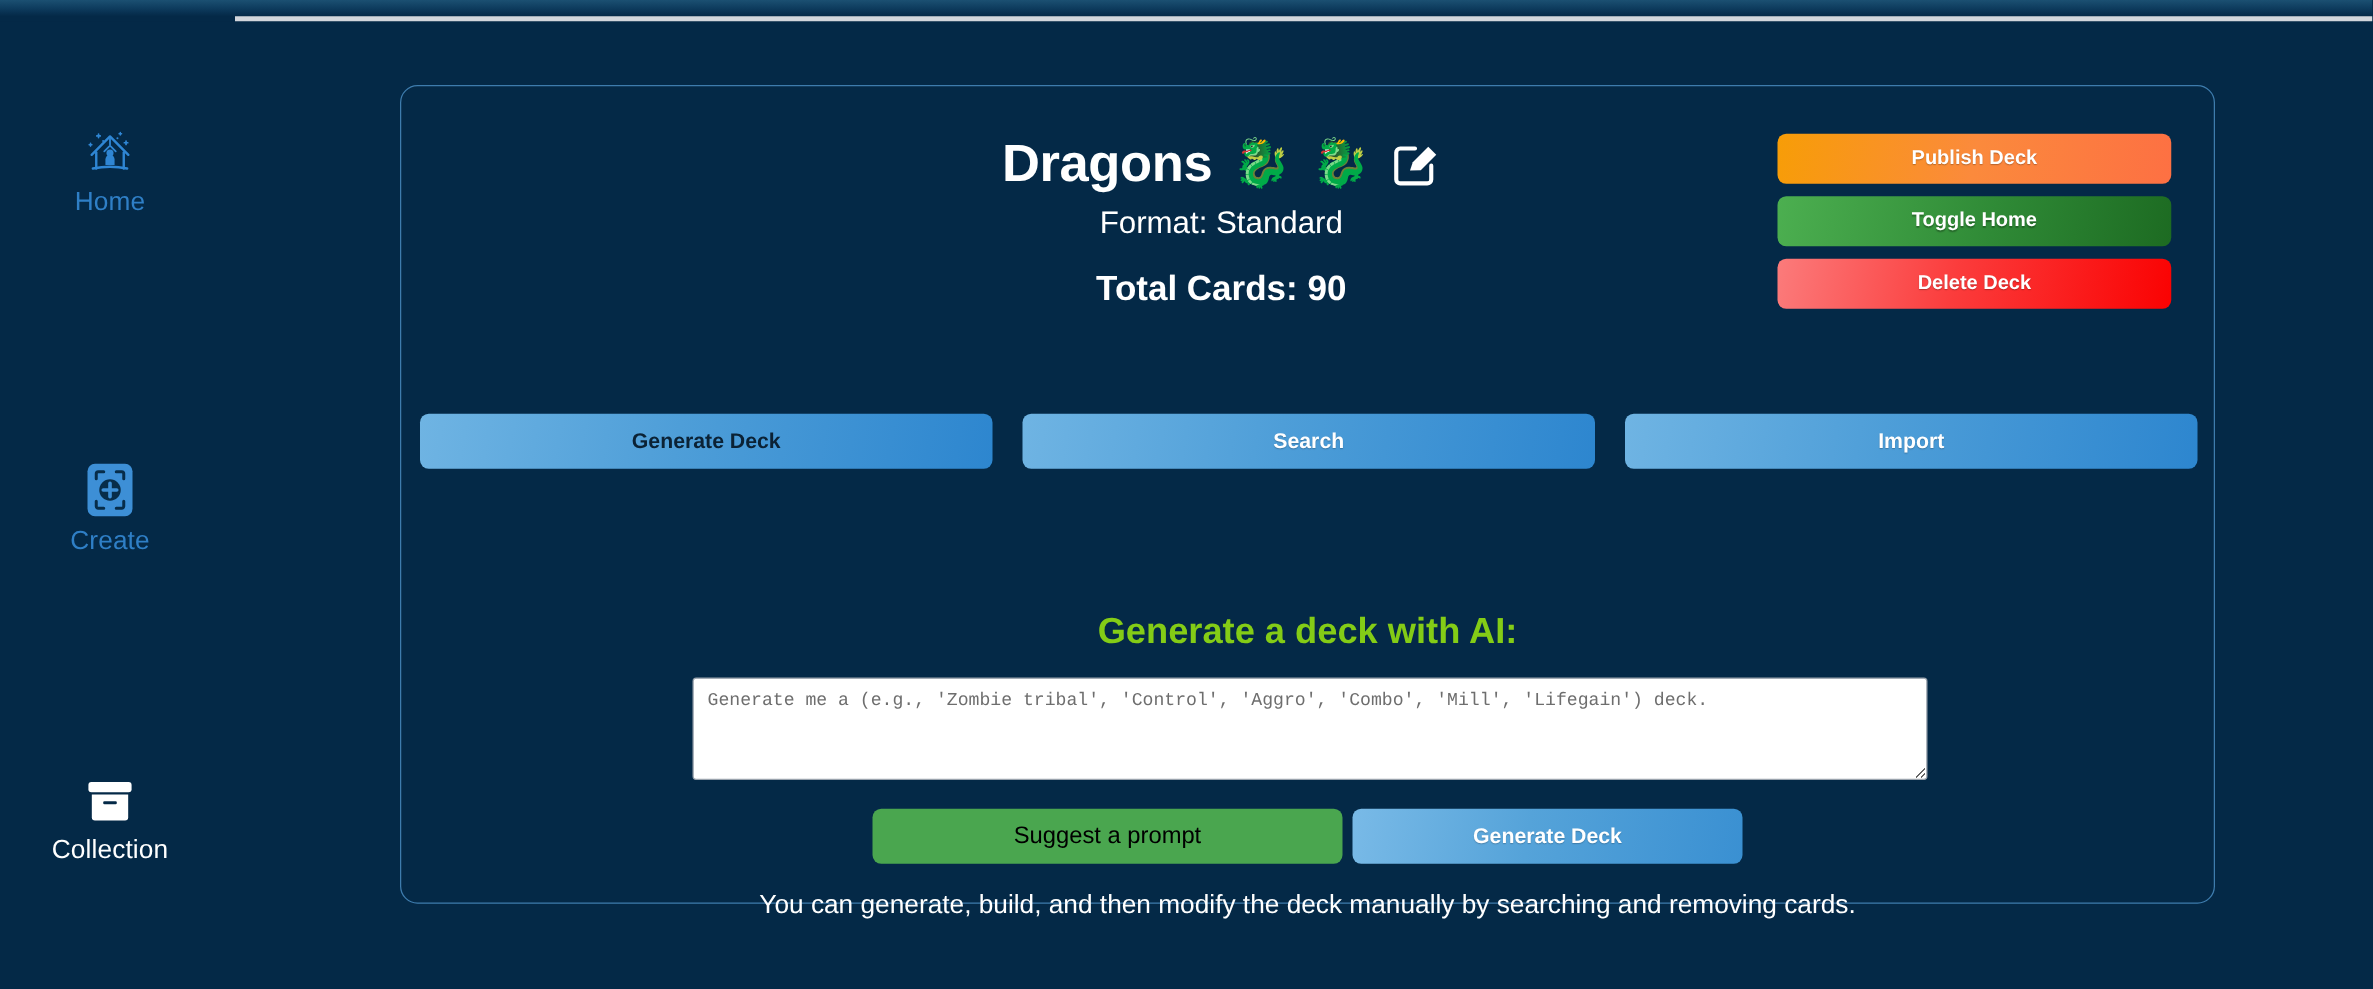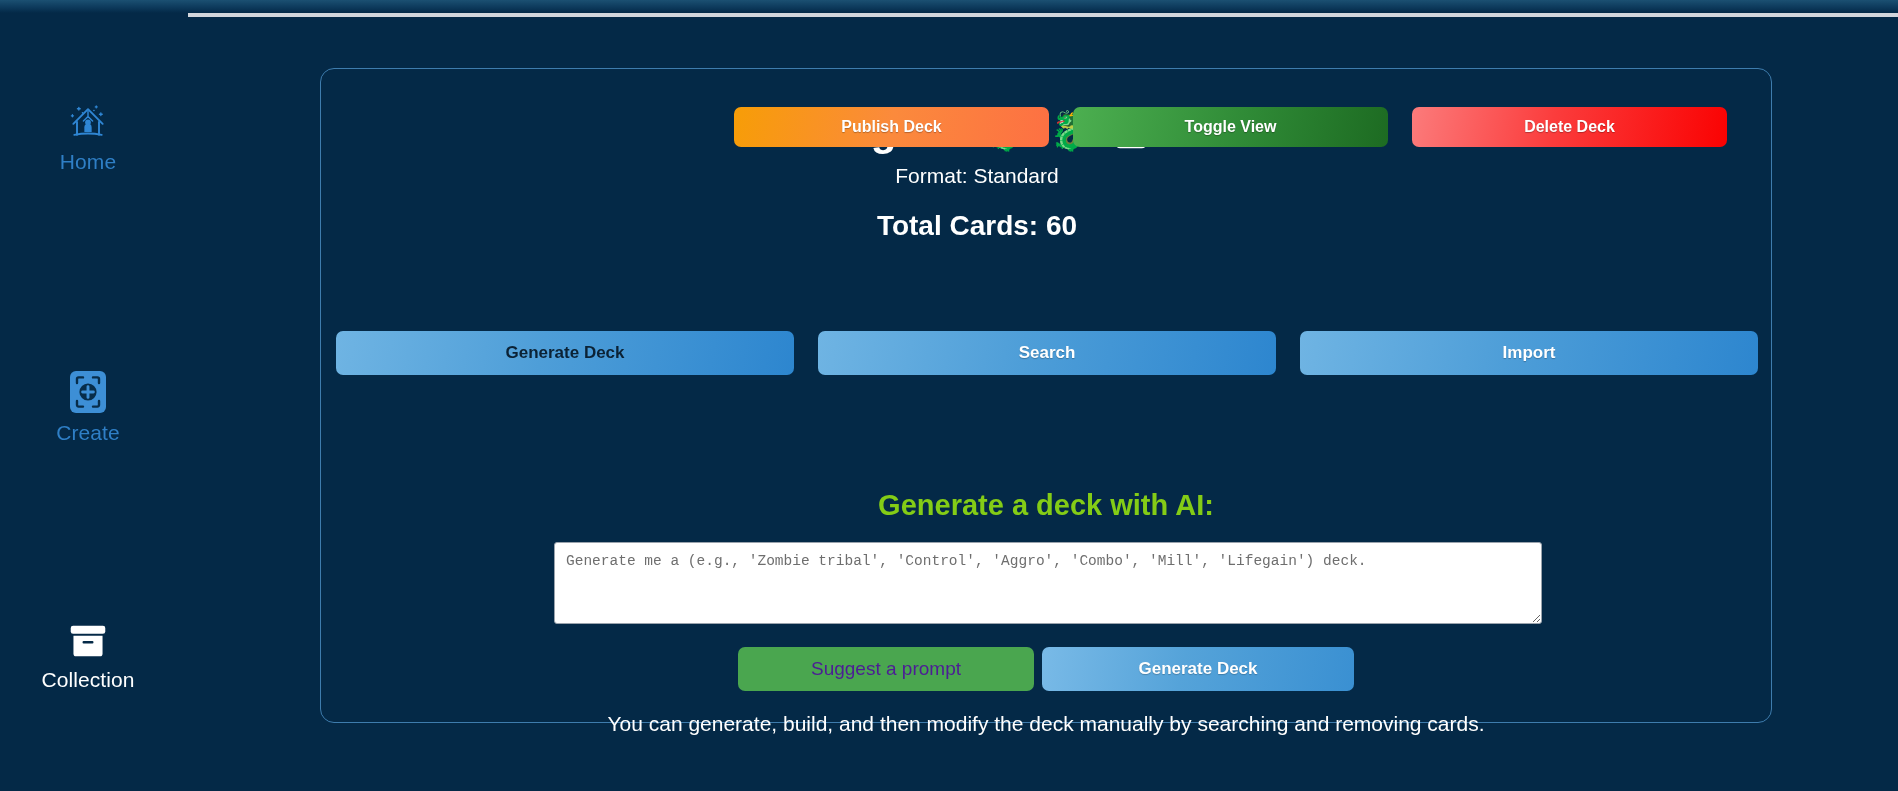--- a/index.html
+++ b/index.html
@@ -75,31 +75,31 @@
     margin-left: -138px;
   }
   .deck-title {
     font-size: 42px; font-weight: 700; color: #ffffff;
     letter-spacing: -.3px;
   }
   .dragon { font-size: 38px; line-height: 1; }
   .edit-icon { display:inline-block; line-height:0; cursor: pointer; }
   .deck-format {
     margin-top: 9px; margin-left: -138px;
-    font-size: 21px; color: #ffffff; font-weight: 400;
+    font-size: 25px; color: #ffffff; font-weight: 400;
   }
   .deck-total {
     margin-top: 22px; margin-left: -138px;
     font-size: 28px; color: #ffffff; font-weight: 700;
   }
 
   
   .side-actions {
-    position: absolute; top: 38px; right: 44px;
-    display: flex; flex-direction: row; gap: 24px;
+    position: absolute; top: 38px; right: 34px;
+    display: flex; flex-direction: column; gap: 10px;
   }
   .sbtn {
     width: 315px; height: 40px;
     border: none; border-radius: 7px;
     color: #fff; font-size: 16px; font-weight: 700;
     font-family: "Liberation Sans", sans-serif;
     cursor: pointer;
     display: flex; align-items: center; justify-content: center;
     text-shadow: 0 1px 1px rgba(0,0,0,.28);
   }
@@ -155,22 +155,22 @@
     position: absolute; top: 578px; left: 0; width: 100%;
     display: flex; justify-content: center; gap: 8px;
   }
   .gbtn {
     height: 44px; border: none; border-radius: 7px;
     font-family: "Liberation Sans", sans-serif;
     cursor: pointer;
     display: flex; align-items: center; justify-content: center;
   }
   .gbtn-suggest {
-    width: 296px;
-    background: #4aa64f; color: #4c1d95;
+    width: 376px;
+    background: #4aa64f; color: #000000;
     font-size: 19px; font-weight: 400;
   }
   .gbtn-generate {
     width: 312px;
     background: linear-gradient(100deg, #79bae7 0%, #55a3d9 45%, #3a90d2 100%);
     color: #fff; font-size: 17px; font-weight: 700;
     text-shadow: 0 1px 1px rgba(0,0,0,.22);
   }
 
   .ai-note {
@@ -247,26 +247,26 @@
         <span class="dragon">🐉</span>
         <span class="edit-icon">
           <svg width="40" height="40" viewBox="0 0 40 40" fill="none">
             <path d="M33 21.5 V32.5 A3.2 3.2 0 0 1 29.8 35.7 H8.2 A3.2 3.2 0 0 1 5 32.5 V11
                      A3.2 3.2 0 0 1 8.2 7.8 H20" stroke="#ffffff" stroke-width="3.3" stroke-linecap="round" fill="none"></path>
             <path d="M16 25.3 L18.2 18.8 L30.6 6.4 L37 12.8 L24.6 25.2 Z" fill="#ffffff"></path>
           </svg>
         </span>
       </div>
       <div class="deck-format">Format: Standard</div>
-      <div class="deck-total">Total Cards: 60</div>
+      <div class="deck-total">Total Cards: 90</div>
     </div>
 
     <div class="side-actions">
       <button class="sbtn sbtn-publish">Publish Deck</button>
-      <button class="sbtn sbtn-toggle">Toggle View</button>
+      <button class="sbtn sbtn-toggle">Toggle Home</button>
       <button class="sbtn sbtn-delete">Delete Deck</button>
     </div>
 
     <div class="action-row">
       <button class="abtn abtn-dark">Generate Deck</button>
       <button class="abtn abtn-light">Search</button>
       <button class="abtn abtn-light">Import</button>
     </div>
 
     <div class="ai-heading">Generate a deck with AI:</div>

